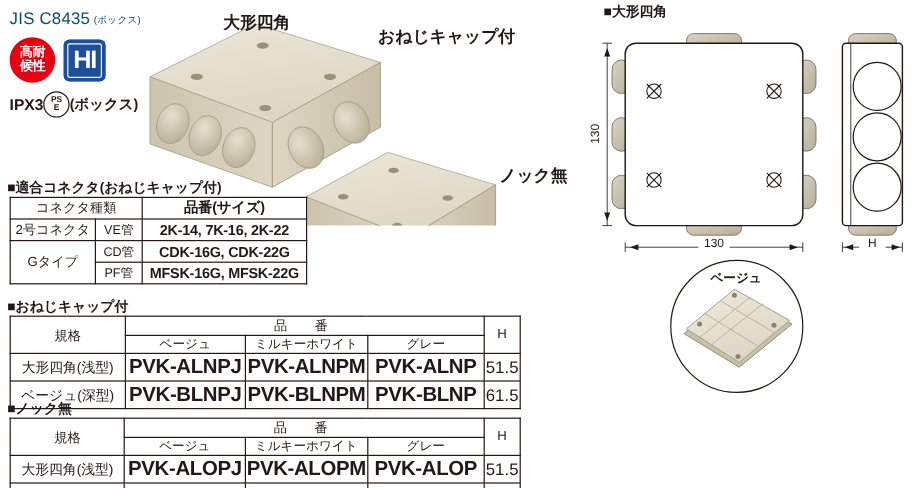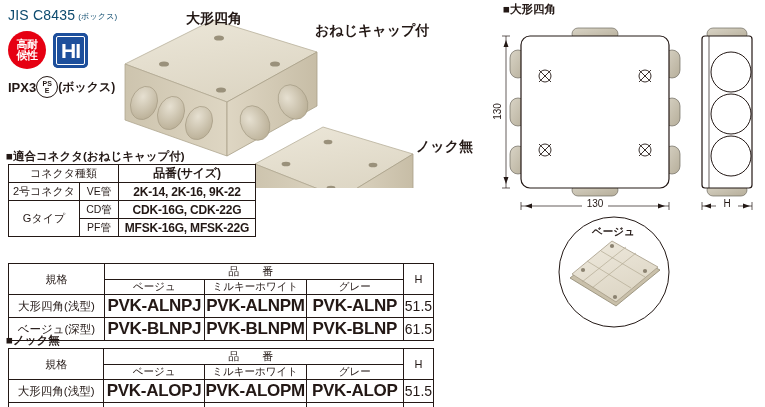--- a/index.html
+++ b/index.html
@@ -218,34 +218,35 @@
 
   <table id="table-connector">
     <tbody>
       <tr>
         <td class="c-head c-kind" colspan="2">コネクタ種類</td>
         <td class="c-head c-model">品番(サイズ)</td>
       </tr>
       <tr>
         <td class="c-kind">2号コネクタ</td>
         <td class="c-pipe">VE管</td>
-        <td class="c-model">2K-14, 2K-16, 9K-22</td>
+        <td class="c-model">2K-14, 7K-16, 2K-22</td>
       </tr>
       <tr>
         <td class="c-kind" rowspan="2">Gタイプ</td>
         <td class="c-pipe">CD管</td>
         <td class="c-model">CDK-16G, CDK-22G</td>
       </tr>
       <tr>
         <td class="c-pipe">PF管</td>
         <td class="c-model">MFSK-16G, MFSK-22G</td>
       </tr>
     </tbody>
   </table>
 
+  <div class="sec-head" style="left:6px;top:248px;">■おねじキャップ付</div>
 
   <table class="ptable" id="table-screwcap">
     <tbody>
       <tr class="hrow1">
         <td class="h-spec" rowspan="2">規格</td>
         <td class="h-hin" colspan="3">品　番</td>
         <td class="col-h" rowspan="2">H</td>
       </tr>
       <tr class="hrow2">
         <td class="col-color">ベージュ</td>

